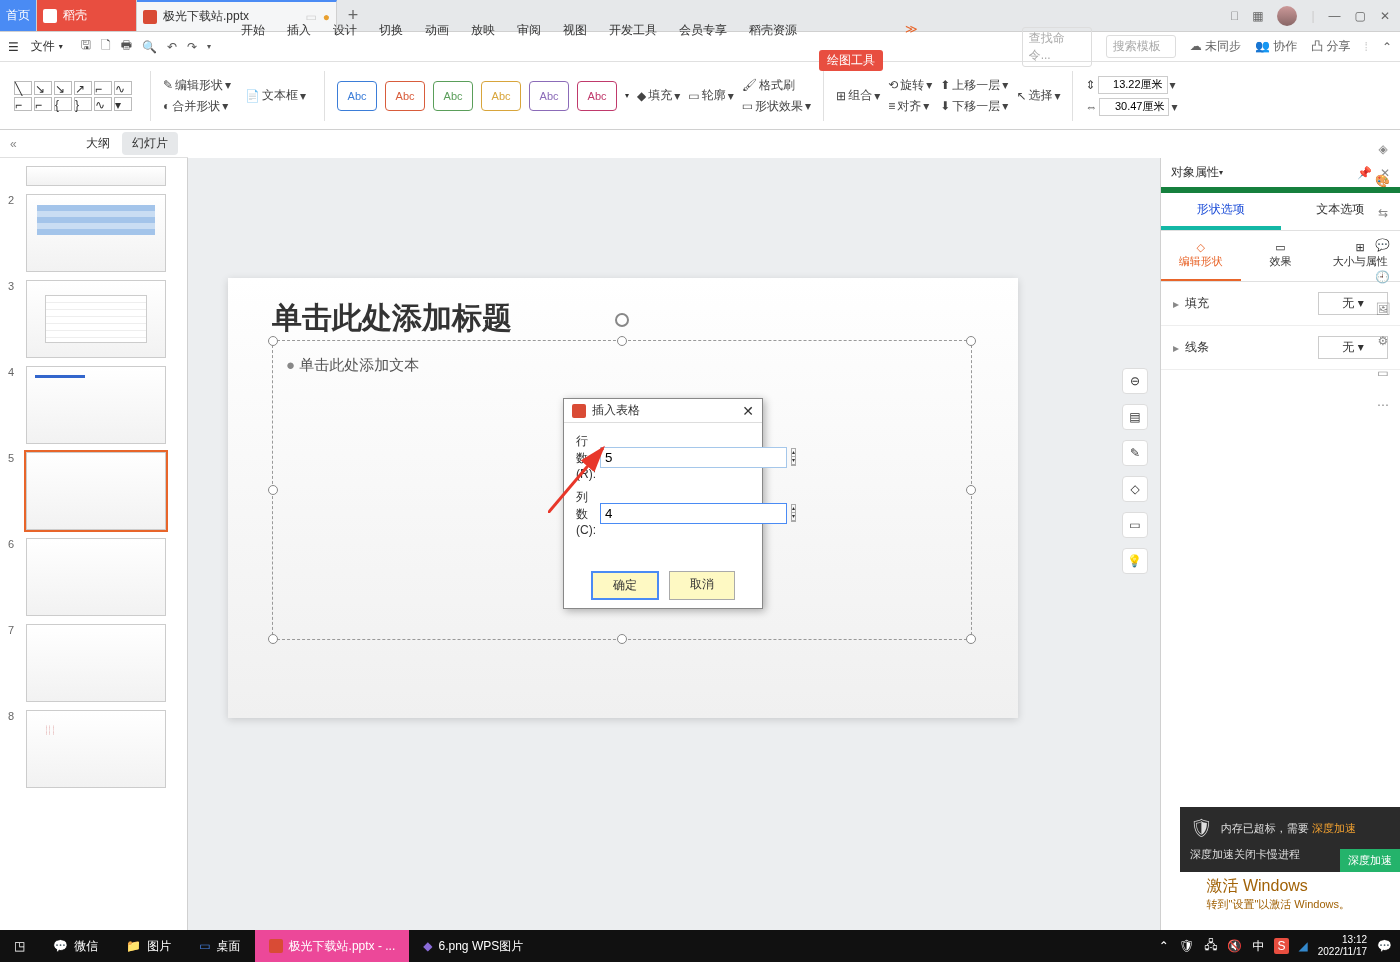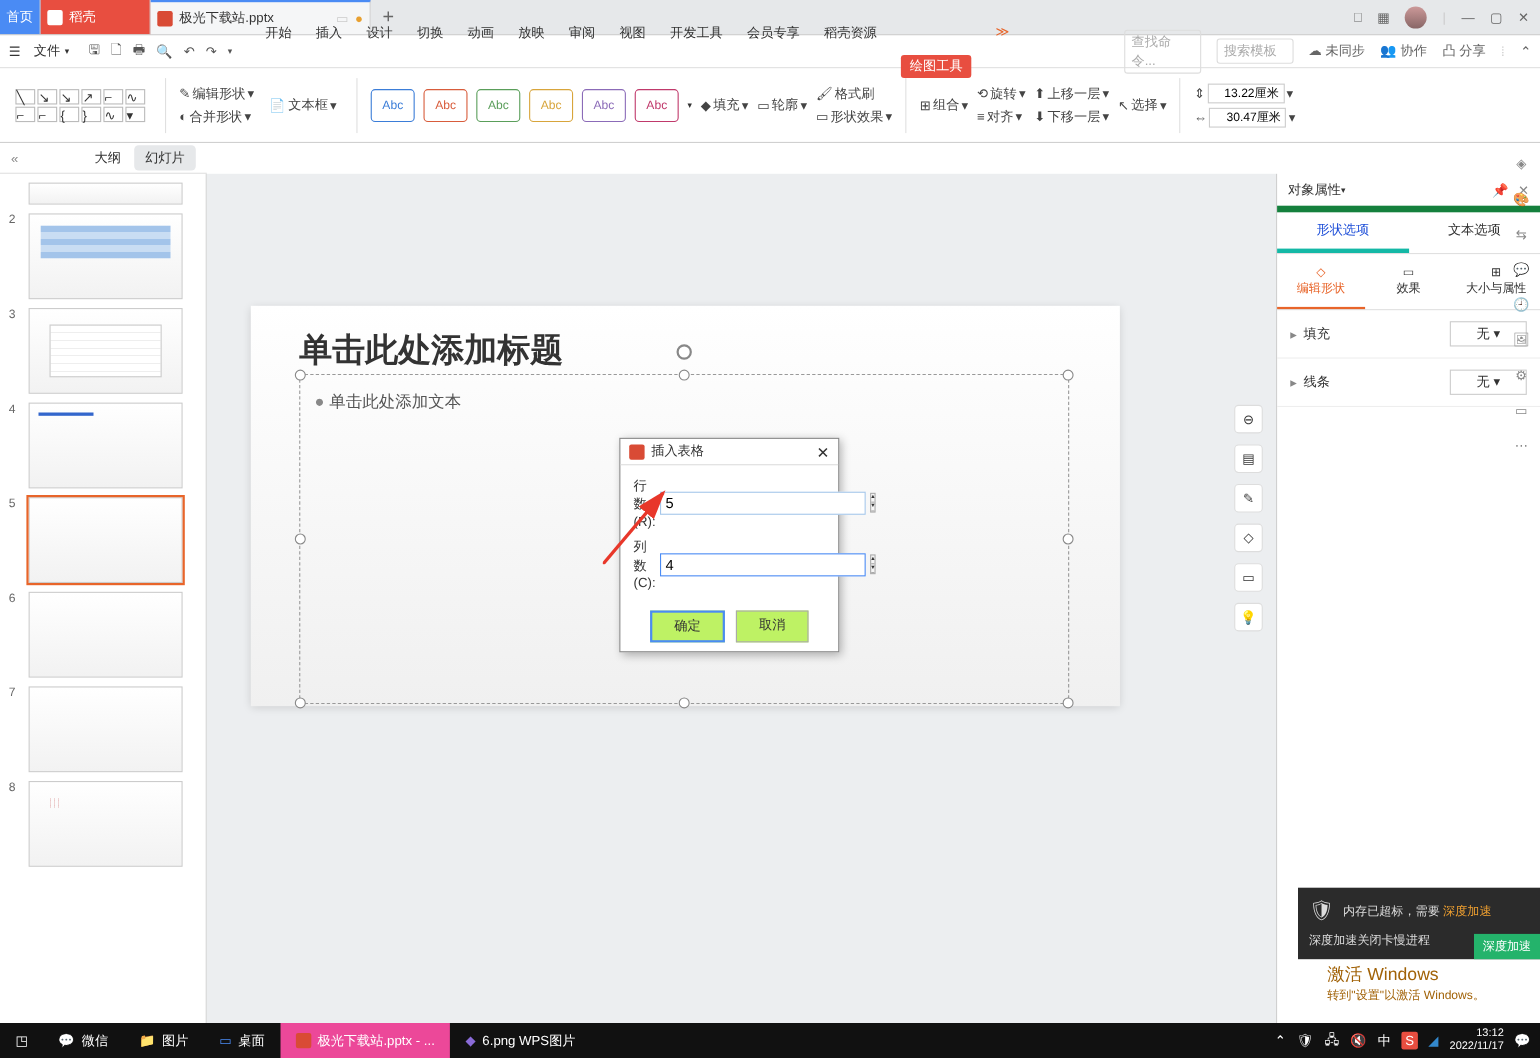--- a/index.html
+++ b/index.html
@@ -54,21 +54,21 @@
   .ptab.active { background: #e6e8ea; }
   .slide-list { width: 188px; border-right: 1px solid #d0d0d0; overflow-y: auto; padding: 4px 0; }
   .slide-item { display: flex; gap: 6px; padding: 4px 8px; }
   .slide-num { width: 12px; font-size: 11px; color: #666; }
   .slide-thumb { width: 140px; height: 78px; border: 1px solid #ccc; background: linear-gradient(#fff,#f2f2f2); position: relative; }
   .slide-thumb.selected { outline: 2px solid #e8652a; }
   .thumb-table { position: absolute; top: 10px; left: 10px; right: 10px; height: 30px; background: repeating-linear-gradient(#a3c4ea, #a3c4ea 6px, #c9ddf3 6px, #c9ddf3 12px); }
   
   
   .editor { flex: 1; background: #eceef0; position: relative; overflow: hidden; }
-  .canvas { position: absolute; left: 40px; top: 120px; width: 790px; height: 364px; background: linear-gradient(#fff, #f0f0f0); box-shadow: 0 2px 8px rgba(0,0,0,0.15); }
+  .canvas { position: absolute; left: 40px; top: 120px; width: 790px; height: 440px; background: linear-gradient(#fff, #f0f0f0); box-shadow: 0 2px 8px rgba(0,0,0,0.15); }
   .title-ph { position: absolute; left: 44px; top: 20px; font-size: 30px; font-weight: bold; color: #333; }
   .text-ph { position: absolute; left: 58px; top: 78px; font-size: 15px; color: #555; }
   .text-ph::before { content: "● "; color: #888; }
   .sel-box { position: absolute; left: 44px; top: 62px; width: 700px; height: 300px; border: 1px dashed #999; }
   .handle { position: absolute; width: 10px; height: 10px; border: 1px solid #888; background: #fff; border-radius: 50%; }
   .rot-handle { position: absolute; width: 14px; height: 14px; border: 2px solid #888; background: #fff; border-radius: 50%; left: calc(50% - 7px); top: -28px; }
   .insert-icons { position: absolute; left: 340px; top: 238px; display: flex; gap: 14px; }
   .ins-icon { width: 38px; height: 38px; border-radius: 50%; border: 1px solid #ddd; display: flex; align-items: center; justify-content: center; background: #fff; }
   .floating-tools { position: absolute; right: 12px; top: 210px; display: flex; flex-direction: column; gap: 10px; }
   .ft-btn { width: 26px; height: 26px; border: 1px solid #ddd; border-radius: 4px; background: #fff; display: flex; align-items: center; justify-content: center; }
@@ -77,21 +77,21 @@
   .dialog { position: absolute; left: 375px; top: 240px; width: 200px; background: #fff; border: 1px solid #888; box-shadow: 2px 2px 8px rgba(0,0,0,0.3); }
   .dlg-title { height: 24px; display: flex; align-items: center; padding: 0 8px; border-bottom: 1px solid #ddd; font-size: 12px; gap: 6px; }
   .dlg-close { margin-left: auto; font-size: 14px; cursor: pointer; }
   .dlg-body { padding: 10px 12px; display: flex; flex-direction: column; gap: 8px; }
   .dlg-row { display: flex; align-items: center; gap: 4px; }
   .dlg-row label { width: 50px; font-size: 12px; }
   .dlg-row input { flex: 1; border: 1px solid #a5c7ea; padding: 2px 4px; }
   .dlg-spin { width: 14px; display: flex; flex-direction: column; border: 1px solid #aaa; }
   .dlg-spin div { height: 8px; font-size: 6px; text-align: center; line-height: 6px; border-bottom: 1px solid #aaa; }
   .dlg-btns { display: flex; gap: 10px; justify-content: center; padding: 8px; }
-  .dlg-btn { padding: 4px 20px; border: 1px solid #aaa; background: #bef264; cursor: pointer; }
+  .dlg-btn { padding: 4px 20px; border: 1px solid #aaa; background: #fef9c3; cursor: pointer; margin-top: 16px; }
   .dlg-btn.primary { border: 2px solid #4a8bf4; }
   .arrow { position: absolute; left: 360px; top: 285px; width: 60px; height: 70px; pointer-events: none; }
   
   
   .right-pane { width: 240px; border-left: 1px solid #d0d0d0; display: flex; flex-direction: column; }
   .rp-header { padding: 6px 10px; border-bottom: 6px solid #15803d; display: flex; align-items: center; }
   .rp-header .pin { margin-left: auto; display: flex; gap: 8px; color: #888; }
   .rp-tabs { display: flex; border-bottom: 1px solid #e0e0e0; }
   .rp-tab { flex: 1; text-align: center; padding: 8px 0; cursor: pointer; }
   .rp-tab.active { border-bottom: 4px solid #14b8a6; color: #1d4ed8; }

